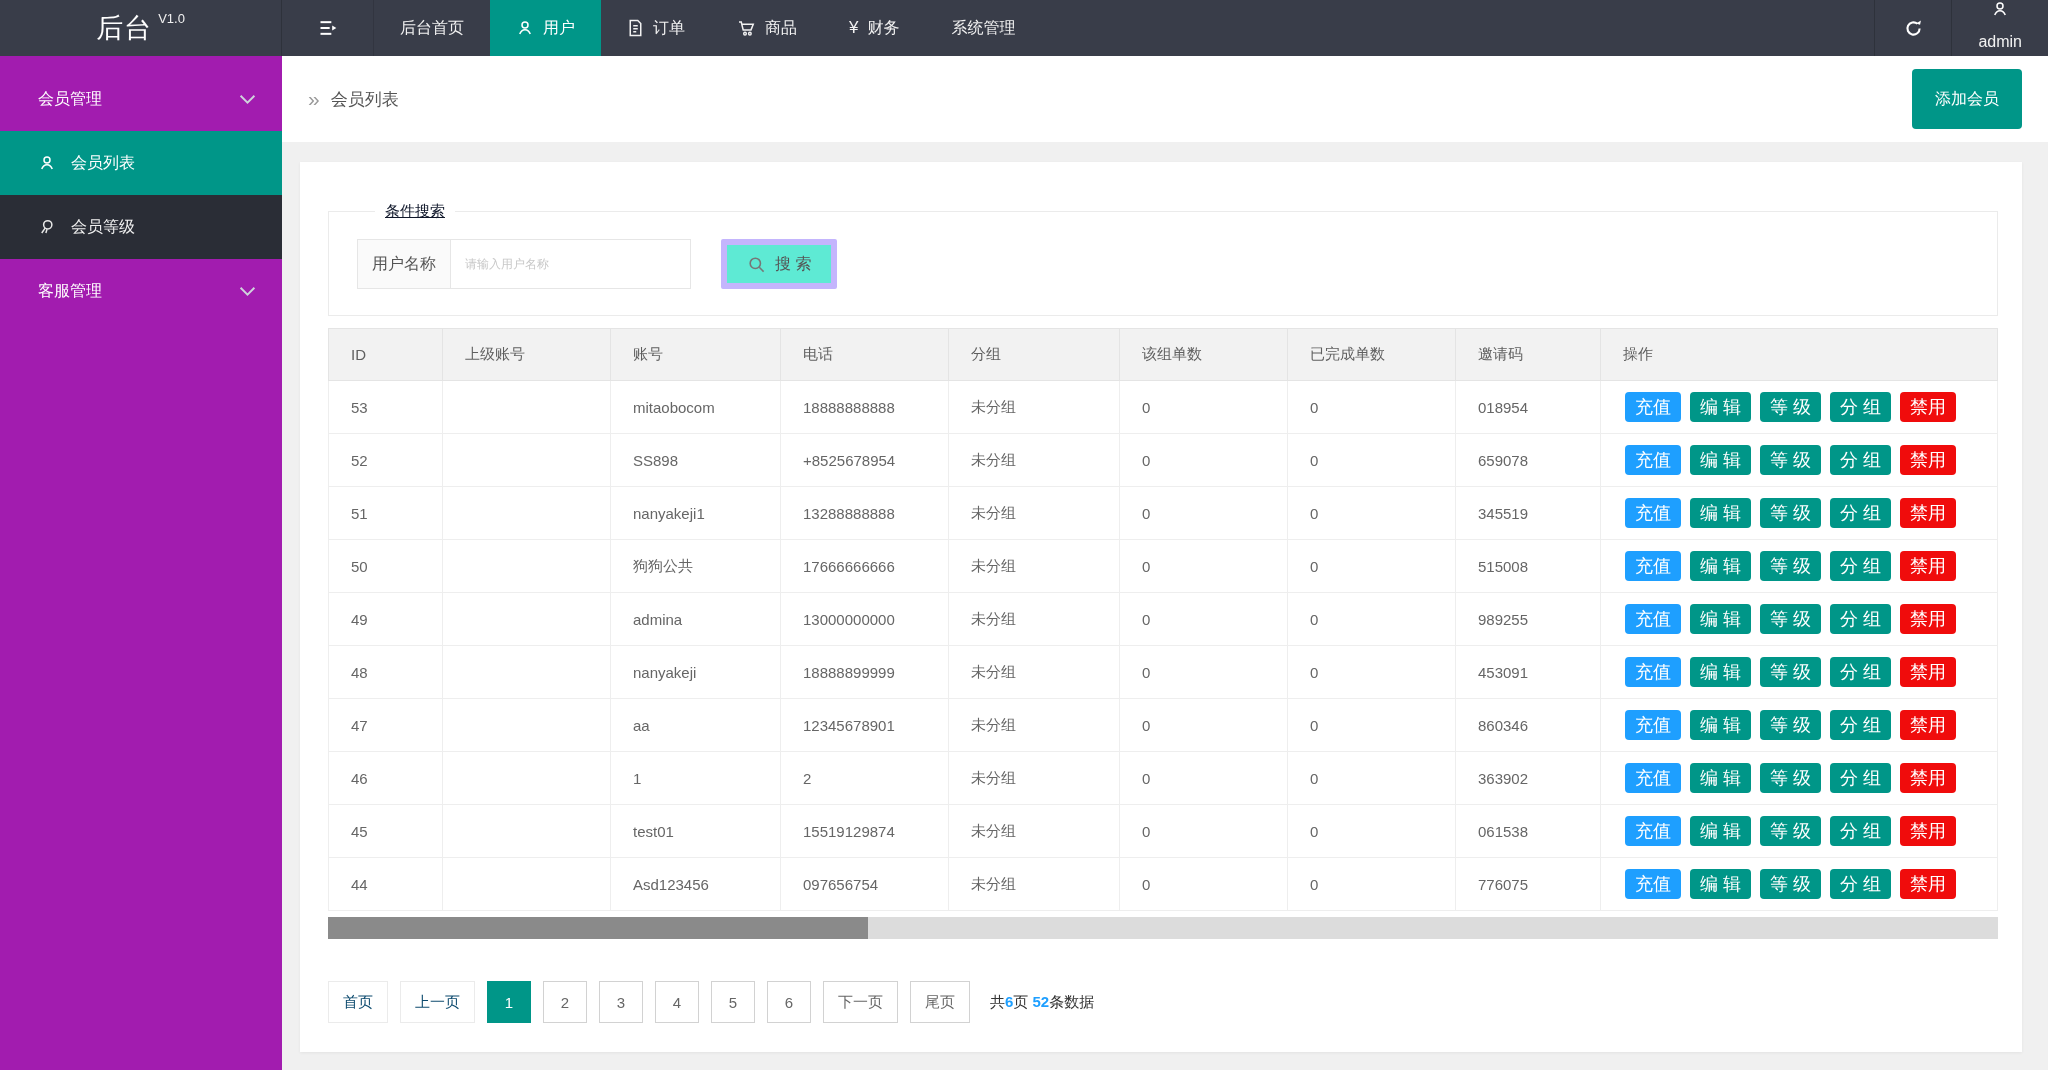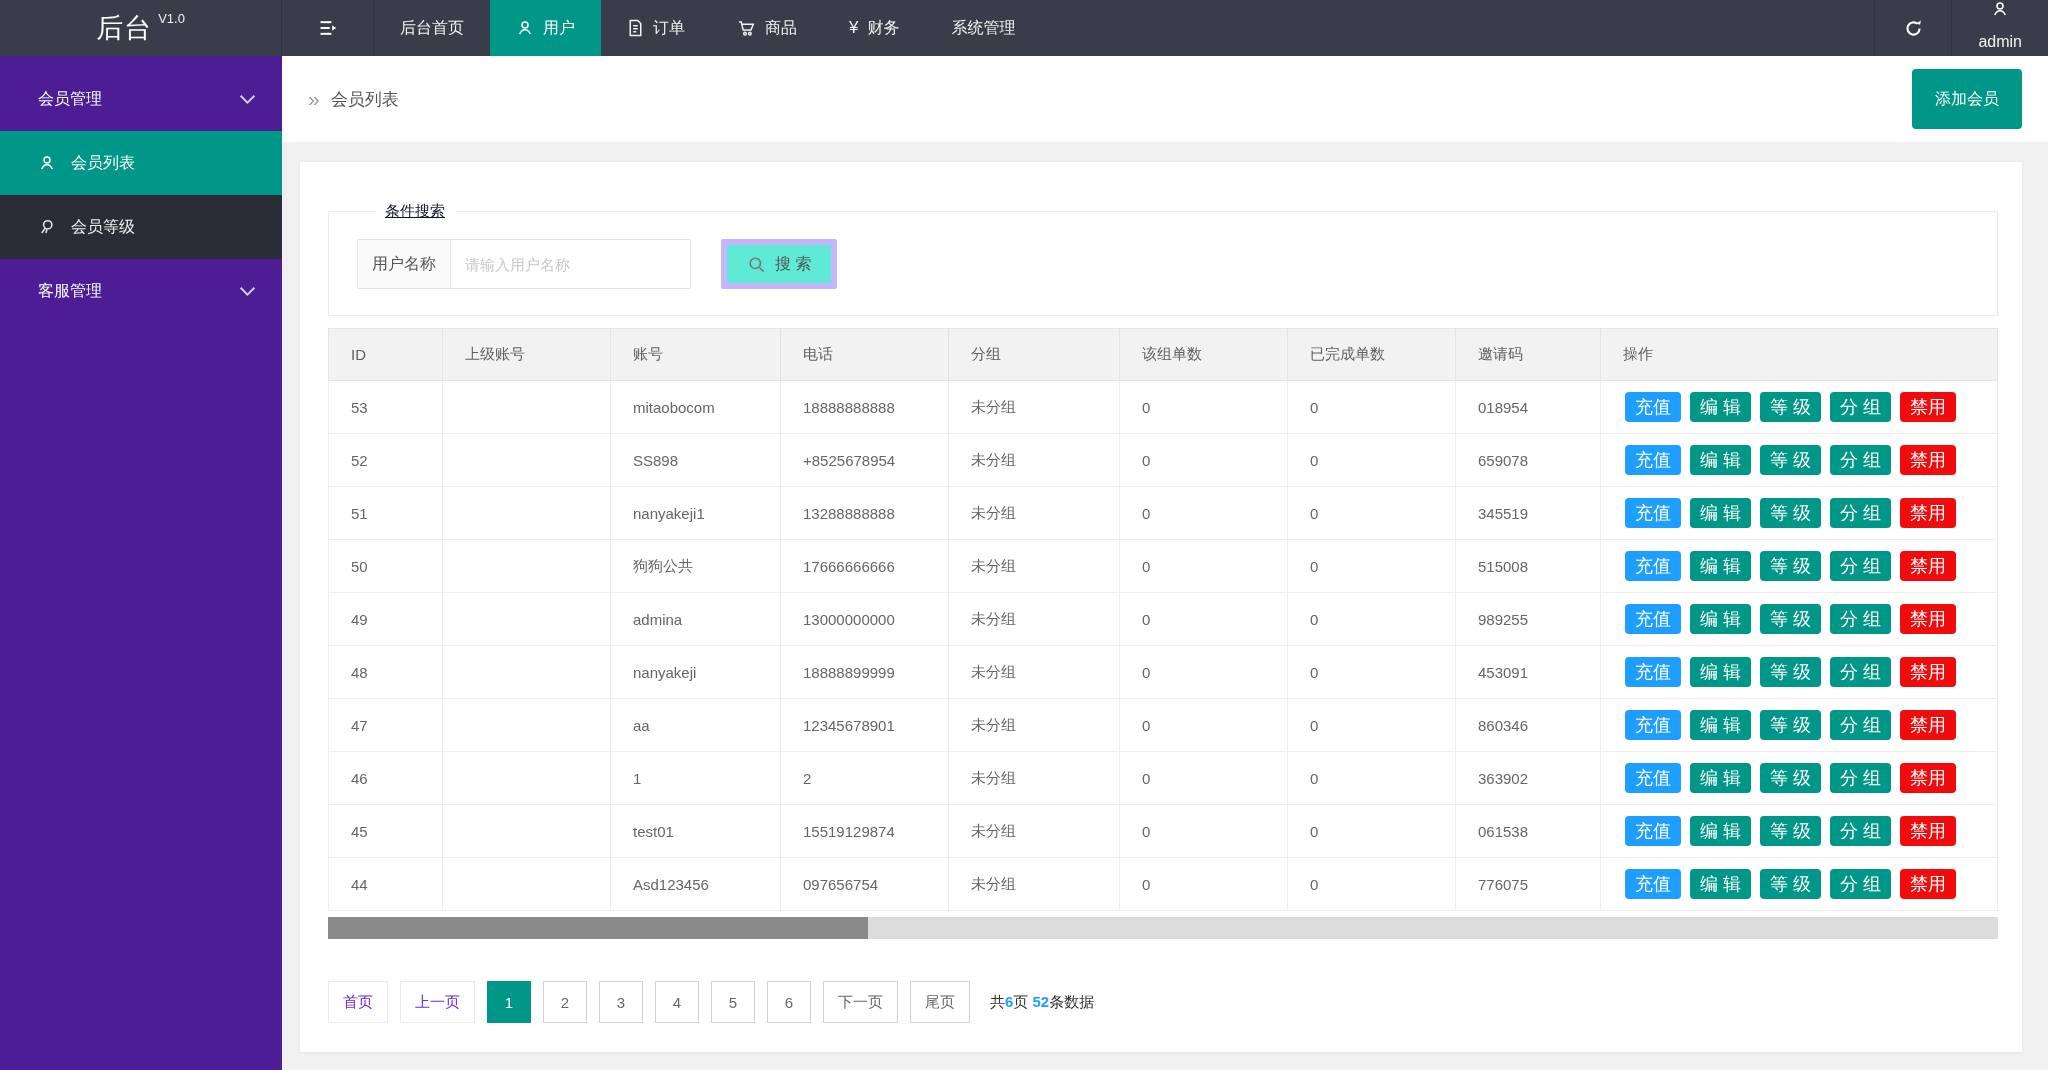--- a/index.html
+++ b/index.html
@@ -17,61 +17,61 @@
   .topnav { display:flex; }
   .nav-item { display:flex; align-items:center; gap:9px; padding:0 26px; font-size:16px; color:#f2f2f2; cursor:pointer; }
   .nav-item.active { background:#009688; color:#fff; }
   .nav-item .icn { display:flex; }
   .yen-glyph { font-size:17px; }
   .topbar-right { margin-left:auto; display:flex; align-items:stretch; }
   .refresh-box { width:78px; display:flex; align-items:center; justify-content:center; border-left:1px solid rgba(0,0,0,.18); border-right:1px solid rgba(0,0,0,.18); cursor:pointer; }
   .user-box { display:flex; align-items:center; gap:15px; padding:0 26px; font-size:16px; cursor:pointer;flex-direction:column; }
 
   
-  .sidebar { position:absolute; left:0; top:56px; bottom:0; width:282px; background:#4c1d95; padding-top:11px; }
+  .sidebar { position:absolute; left:0; top:56px; bottom:0; width:282px; background:#a21caf; padding-top:11px; }
   .side-section { height:64px; display:flex; align-items:center; justify-content:space-between; padding:0 26px 0 38px; color:#fff; font-size:16px; cursor:pointer; }
   .side-item { height:64px; display:flex; align-items:center; gap:15px; padding:0 38px; background:#2a2d36; color:#f0f0f0; font-size:16px; cursor:pointer; }
   .side-item.active { background:#009688; color:#fff; }
 
   
   .main { margin-left:282px; width:1766px; }
   .page-header { height:86px; background:#fff; display:flex; align-items:center; padding:0 26px; }
   .breadcrumb { display:flex; align-items:center; font-size:17px; color:#555; }
   .bc-sep { color:#9a9a9a; font-size:21px; margin-right:11px; }
   .add-btn { margin-left:auto; height:60px; padding:0 23px; background:#009688; border:none; border-radius:4px; color:#fff; font-size:16px; cursor:pointer; }
 
   .content { height:928px; padding:20px 26px 18px 18px; }
   .card { background:#fff; height:100%; padding:20px 24px 0 28px; box-shadow:0 1px 3px rgba(0,0,0,.06); }
 
   
   .search-fieldset { margin-top:20px; border:1px solid #ebebeb; padding:18px 30px 26px 28px; }
   .search-fieldset legend { font-size:15px; color:#0f172a; padding:0 10px; margin-left:18px;text-decoration:underline; }
   .search-row { display:flex; align-items:center; }
   .input-addon { height:50px; line-height:48px; padding:0 14px; background:#fafafa; border:1px solid #e6e6e6; font-size:16px; color:#555; }
-  .search-input { height:50px; width:240px; border:1px solid #e6e6e6; border-left:none; padding:12px 14px; font-size:15px; color:#ef4444; outline:none; }
+  .search-input { height:50px; width:240px; border:1px solid #e6e6e6; border-left:none; padding:12px 14px; font-size:12px; color:#ef4444; outline:none; }
   .search-input::placeholder { color:#c8c8c8; }
   .search-btn { margin-left:30px; height:50px; padding:0 20px; background:#5eead4; border:6px solid #c4b5fd; border-radius:2px; display:flex; align-items:center; gap:9px; font-size:16px; color:#555; cursor:pointer; }
 
   
   .member-table { width:100%; border-collapse:collapse; margin-top:12px; table-layout:fixed; }
   .member-table th { background:#f2f2f2; height:52px; font-weight:normal; text-align:left; padding-left:22px; font-size:15px; color:#5f5f5f; border:1px solid #e4e4e4; }
   .member-table td { height:53px; padding-left:22px; font-size:15px; color:#666; border:1px solid #eee; white-space:nowrap; overflow:hidden; }
   .actions-cell { padding-left:24px !important; }
   .act-btn { height:30px; padding:0 10px; margin-right:9px; border:none; border-radius:4px; color:#fff; font-size:18px; cursor:pointer; }
 
   
   .hscroll { margin-top:6px; height:22px; background:#dcdcdc; position:relative; }
   .hscroll-thumb { position:absolute; left:0; top:0; height:22px; width:540px; background:#8a8a8a; cursor:pointer; }
 
   
   .pagination { margin-top:42px; display:flex; align-items:center; gap:12px; }
   .pg-nums { display:flex; gap:12px; }
   .pg-btn { min-width:44px; height:42px; background:#fff; border:1px solid #d2d2d2; color:#666; font-size:15px; padding:0 14px; display:inline-flex; align-items:center; justify-content:center; cursor:pointer; }
   .pg-num { padding:0; width:44px; min-width:44px; }
-  .pg-btn.disabled { color:#6d28d9; border-color:#ebebeb; cursor:default;text-align:center; }
+  .pg-btn.disabled { color:#0c4a6e; border-color:#ebebeb; cursor:default;text-align:center; }
   .pg-btn.active { background:#009688; border-color:#009688; color:#fff; }
   .pg-info { margin-left:8px; font-size:15px; color:#333; }
   .pg-info .blue { color:#1e9fff; font-weight:bold; }
   svg { display:block; }
 </style>
 </head>
 <body>
 
 <div class="app">
 

